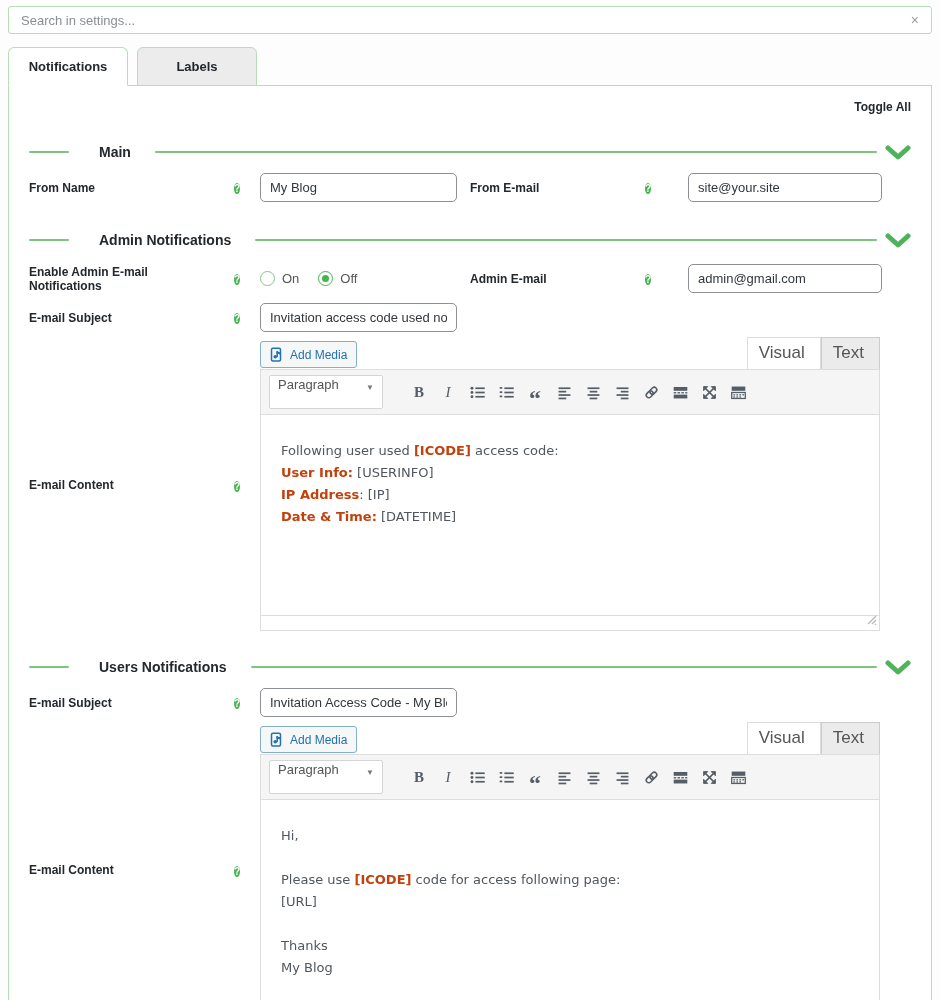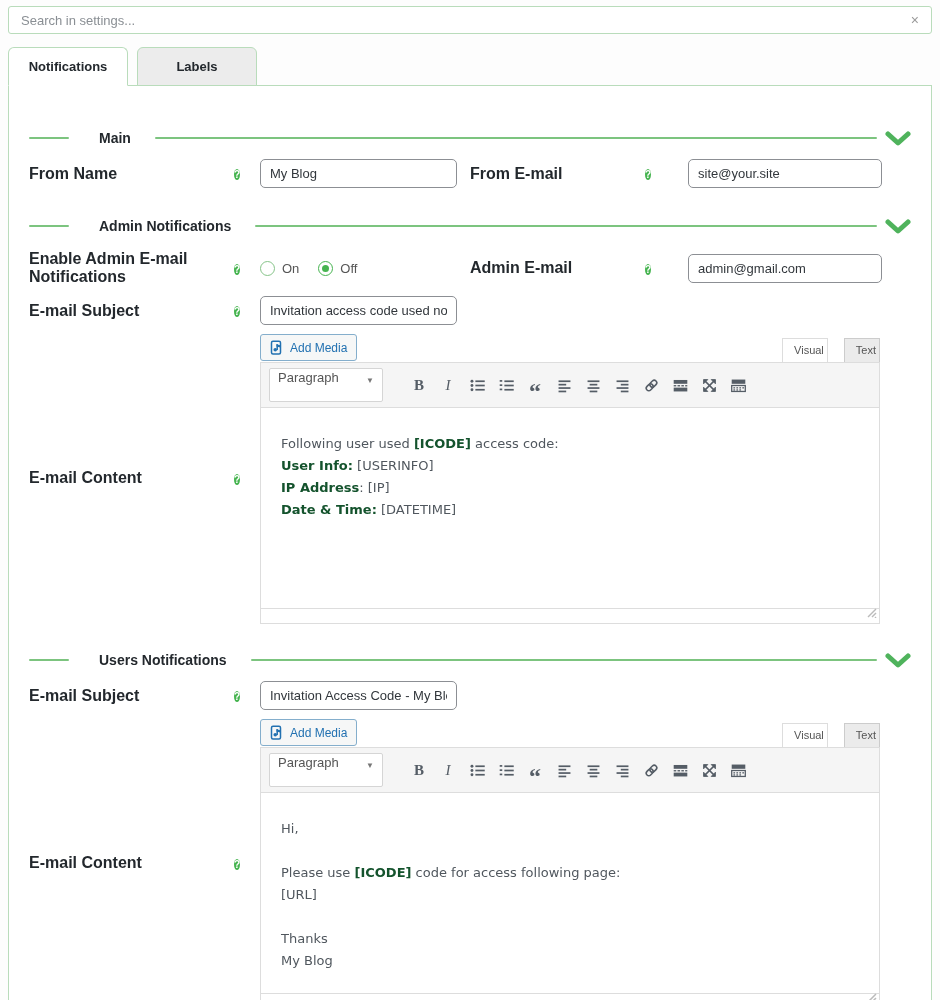--- a/index.html
+++ b/index.html
@@ -39,21 +39,21 @@
   
   .section-head { display: flex; align-items: center; height: 18px; }
   .sh-line-short { width: 40px; height: 2px; background: #7cc47f; border-radius: 2px; }
   .sh-title { margin: 0 24px 0 30px; font-size: 14px; font-weight: bold; white-space: nowrap; }
   .sh-line-long { flex: 1; height: 2px; background: #7cc47f; border-radius: 2px; }
   .sh-chevron { margin-left: 8px; display: flex; cursor: pointer; }
   
   .row { display: flex; align-items: center; }
   .lcol { display: flex; align-items: center; width: 441px; }
   .rcol { display: flex; align-items: center; flex: 1; }
-  .lbl { font-size: 16px; font-weight: bold; width: 205px; padding-right: 24px; }
+  .lbl { font-size: 12px; font-weight: bold; width: 205px; padding-right: 24px; }
   .rcol .lbl { width: 175px; }
   .helpcol { width: 26px; }
   .rcol .helpcol { width: 43px; }
   .help-icon {
     width: 16px; height: 16px; border-radius: 50%; background: #46b450;
     color: #fff; font-size: 10px; font-weight: bold; text-align: center; line-height: 16px;
     cursor: pointer;
   }
   .txt-input {
     height: 29px; border: 1px solid #8c8f94; border-radius: 5px; padding: 0 9px;
@@ -72,22 +72,22 @@
   
   .editor { width: 620px; }
   .media-row { display: flex; align-items: flex-end; height: 30px; gap: 24px; }
   .add-media-btn {
     display: inline-flex; align-items: center; gap: 5px; height: 27px; padding: 0 9px;
     background: #f6f7f7; border: 1px solid #84aecc; border-radius: 3px;
     color: #2271b1; font-size: 12px; cursor: pointer; margin-bottom: 1px;
   }
   .editor-tabs { margin-left: auto; display: flex; align-items: flex-end; }
   .editor-tab {
-    padding: 5px 3px 6px 11px; font-size: 11px; color: #555; background: #ebebeb;
-    border: 1px solid #cccccc; border-bottom: none; margin-left: 16px; cursor: pointer;
+    padding: 5px 15px 6px 11px; font-size: 17px; color: #555; background: #ebebeb;
+    border: 1px solid #cccccc; border-bottom: none; margin-left: 0; cursor: pointer;
   }
   .editor-tab.active { background: #fff; border-color: #ddd; color: #555; }
   .editor-main { border: 1px solid #ddd; background: #fff; }
   .toolbar {
     background: #f5f5f5; border-bottom: 1px solid #ddd; padding: 5px 8px;
     display: flex; align-items: center; gap: 3px;
   }
   .para-select {
     width: 114px; height: 25px; background: #fff; border: 1px solid #d5d5d5; border-radius: 2px;
     display: flex; align-items: flex-end; padding: 16px 8px; font-size: 13px; color: #555;
@@ -101,21 +101,21 @@
   .tbtn b { font-family: "Liberation Serif", serif; font-size: 15px; }
   .tbtn i { font-family: "Liberation Serif", serif; font-size: 15px; }
   .tbtn .bigquote { font-family: "Liberation Serif", serif; font-size: 24px; font-weight: bold; line-height: 8px; padding-top: 12px; }
   .tbtn svg { display: block; }
   .content-area {
     height: 200px; padding: 25px 20px 0 20px; font-size: 13px; color: #50575e;
     font-family: "DejaVu Sans", sans-serif; line-height: 22px; cursor: text;
   }
   .content-area p { margin: 0; }
   .content-area .gap { height: 22px; }
-  .content-area b { color: #14532d; }
+  .content-area b { color: #c2410c; }
   .statusbar { border-top: 1px solid #ddd; height: 15px; position: relative; }
   .resize-handle { position: absolute; right: 2px; bottom: 1px; cursor: nwse-resize; }
   
   .mt-head1 { margin-top: 29px; }
   .mt-row1 { margin-top: 12px; }
   .mt-head2 { margin-top: 29px; }
   .mt-row2 { margin-top: 15px; }
   .mt-row3 { margin-top: 10px; }
   .mt-editor { margin-top: 7px; }
   .mt-head3 { margin-top: 27px; }
@@ -129,20 +129,21 @@
   <span class="search-close">×</span>
 </div>
 
 <div class="tabs">
   <div class="tab active">Notifications</div>
   <div class="tab">Labels</div>
 </div>
 
 <div class="panel">
 
+  <div class="toggle-all">Toggle All</div>
 
   <div class="section-head mt-head1">
     <div class="sh-line-short"></div>
     <div class="sh-title">Main</div>
     <div class="sh-line-long"></div>
     <span class="sh-chevron">
       <svg width="26" height="15" viewBox="0 0 26 15">
           <polyline points="3,3 13,12 23,3" fill="none" stroke="#4fb35c" stroke-width="5" stroke-linecap="round" stroke-linejoin="round"></polyline>
         </svg>
     </span>

